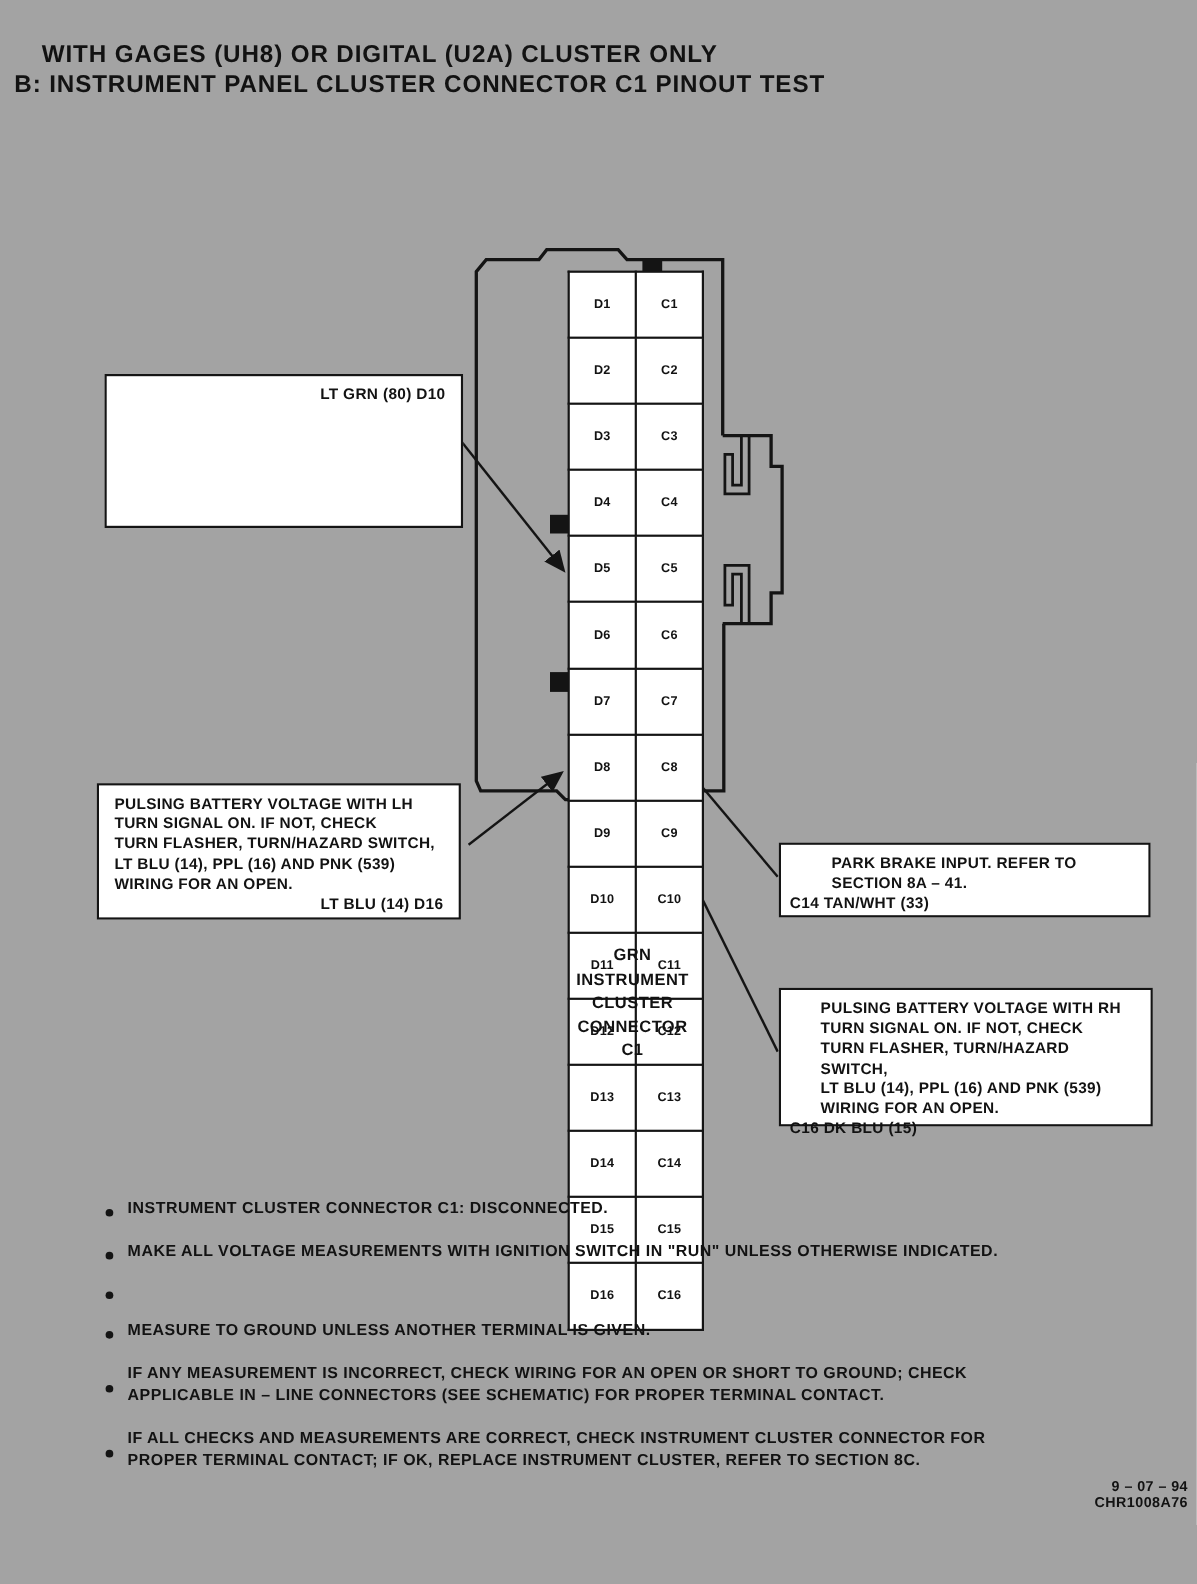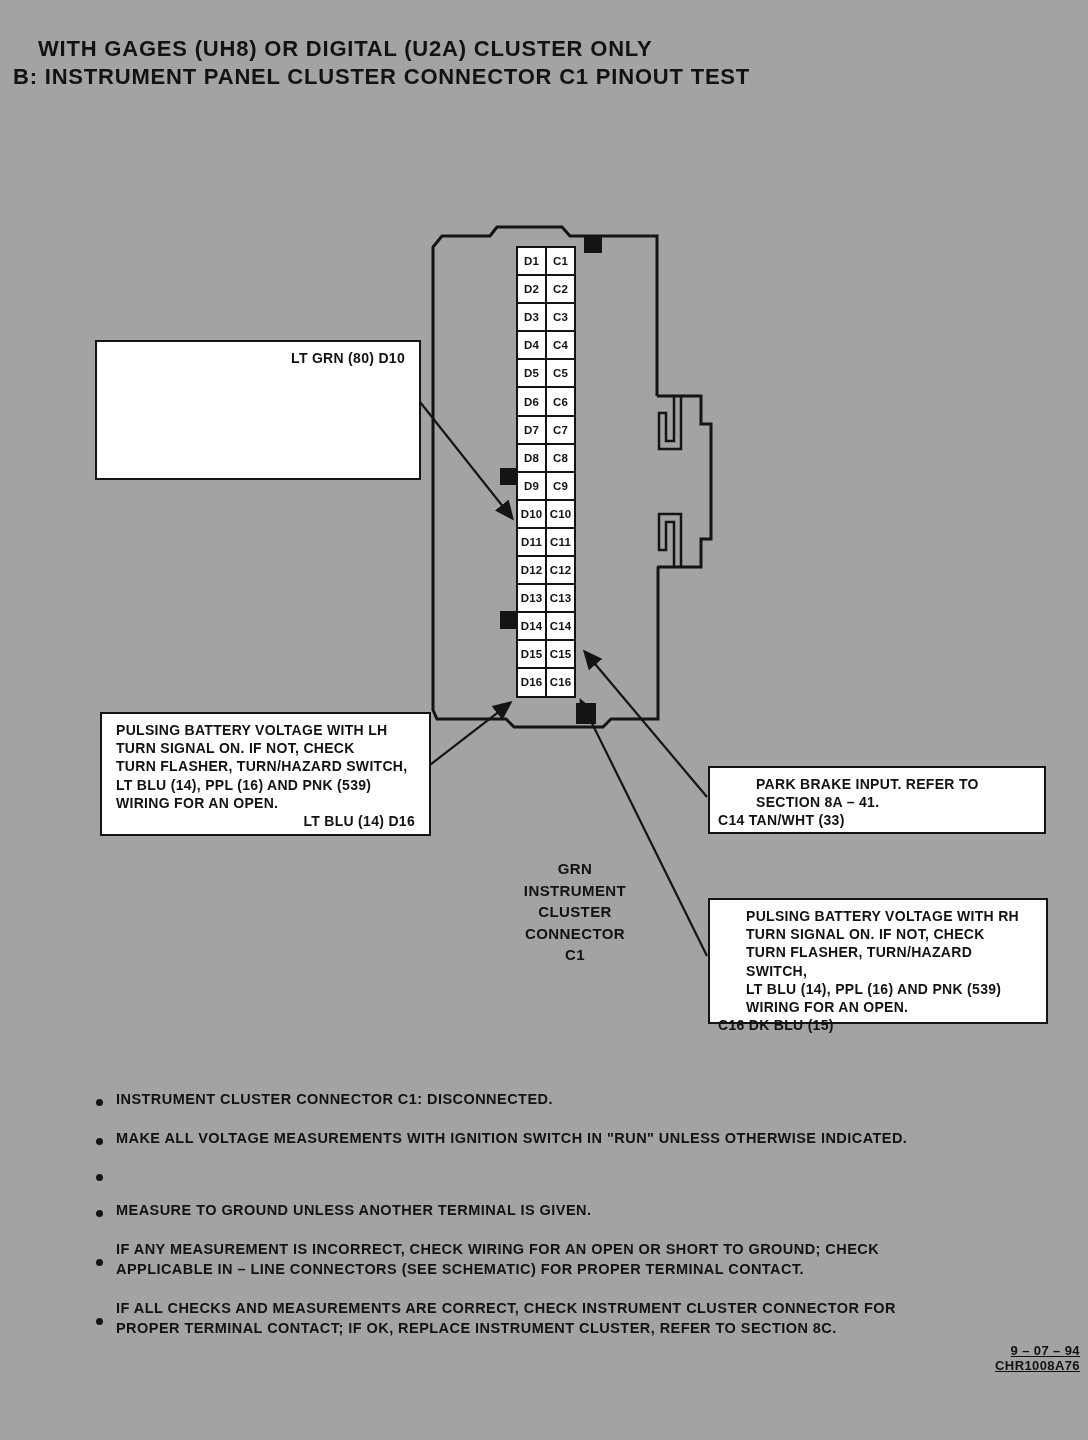--- a/index.html
+++ b/index.html
@@ -10,21 +10,21 @@
   }
   .abs{position:absolute;}
   
   .title-line{font-weight:bold;font-size:22px;letter-spacing:.8px;white-space:nowrap;}
   
   svg.diagram{position:absolute;left:0;top:0;width:1088px;height:1440px;pointer-events:none;}
   svg .ink{stroke:#141414;fill:none;}
   
   table.pins{border-collapse:collapse;}
   table.pins td{
-    border:2.5px solid #141414;width:27px;height:26.1px;padding:0;
+    border:2.5px solid #141414;width:27px;height:26.1px;padding:16px;
     text-align:center;vertical-align:middle;font-weight:bold;font-size:11.5px;
     letter-spacing:.2px;background:#ffffff;
   }
   
   .callout{
     border:2.5px solid #141414;background:#ffffff;box-sizing:border-box;
     font-weight:bold;font-size:14px;letter-spacing:.3px;
     padding:7px 10px 6px 14px;
   }
   .callout .lines{white-space:pre-line;line-height:18.2px;}
@@ -153,21 +153,21 @@
           <td>D16</td>
           <td>C16</td>
         </tr>
       </tbody>
   </table>
 
   <div class="callout abs" style="left:95px;top:340px;width:326px;height:140px;">
     <div class="tag-right">LT GRN (80) D10</div>
   </div>
 
-  <div class="callout abs" style="left:100px;top:712px;width:331px;height:124px;">
+  <div class="callout abs" style="left:88px;top:712px;width:331px;height:124px;">
     <div class="lines">PULSING BATTERY VOLTAGE WITH LH
 TURN SIGNAL ON.  IF NOT,  CHECK
 TURN FLASHER, TURN/HAZARD SWITCH,
 LT BLU (14), PPL (16) AND PNK (539)
 WIRING FOR AN OPEN.</div>
     <div class="tag-right">LT BLU (14) D16</div>
   </div>
 
   <div class="callout abs" style="left:708px;top:766px;width:338px;height:68px;padding-left:8px;">
     <div class="lines indent38">PARK BRAKE INPUT.  REFER TO
@@ -211,18 +211,18 @@
         <span class="note-text">IF ANY MEASUREMENT IS INCORRECT, CHECK WIRING FOR AN OPEN OR SHORT TO GROUND; CHECK
 APPLICABLE IN – LINE CONNECTORS (SEE SCHEMATIC) FOR PROPER TERMINAL CONTACT.</span>
       </div>
       <div class="note">
         <span class="dot"></span>
         <span class="note-text">IF ALL CHECKS AND MEASUREMENTS ARE CORRECT, CHECK INSTRUMENT CLUSTER CONNECTOR FOR
 PROPER TERMINAL CONTACT; IF OK, REPLACE INSTRUMENT CLUSTER, REFER TO SECTION 8C.</span>
       </div>
     </div>
 
-  <div class="footer abs" style="left:950px;top:1343px;text-decoration:underline;">
+  <div class="footer abs" style="left:950px;top:1343px;">
     <div>9 – 07 – 94</div>
     <div>CHR1008A76</div>
   </div>
 
 </div>
 
 </body></html>

